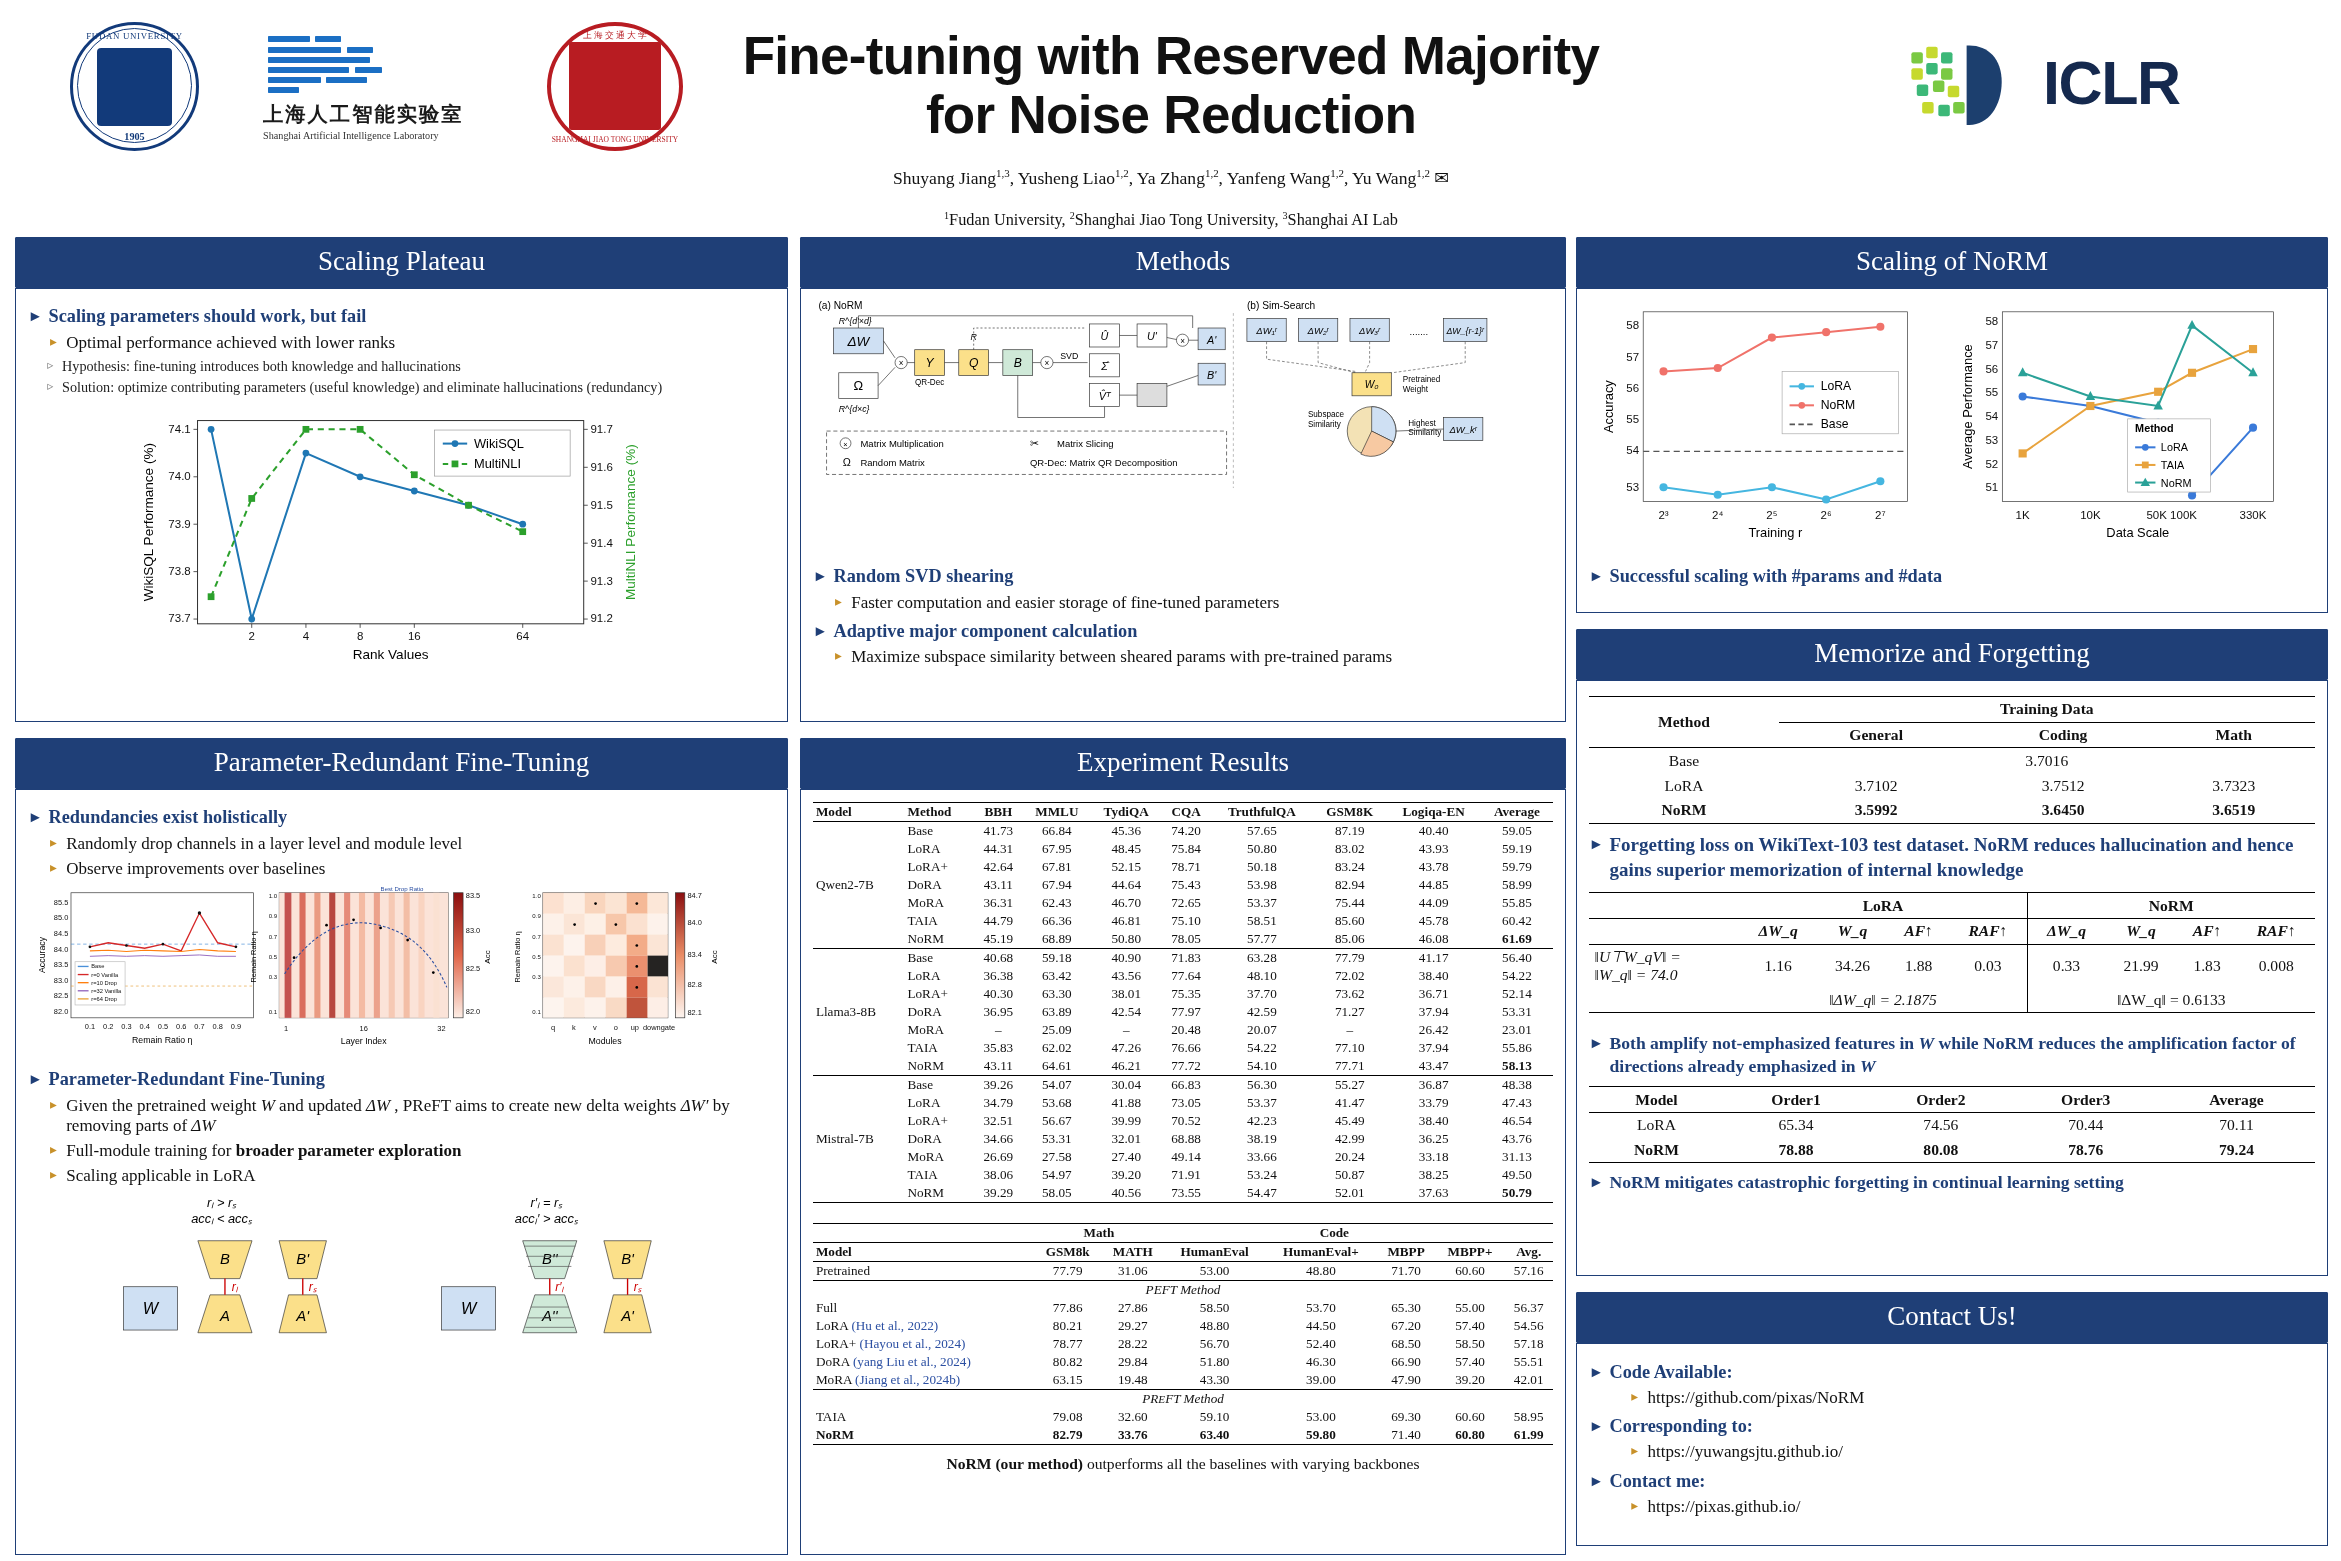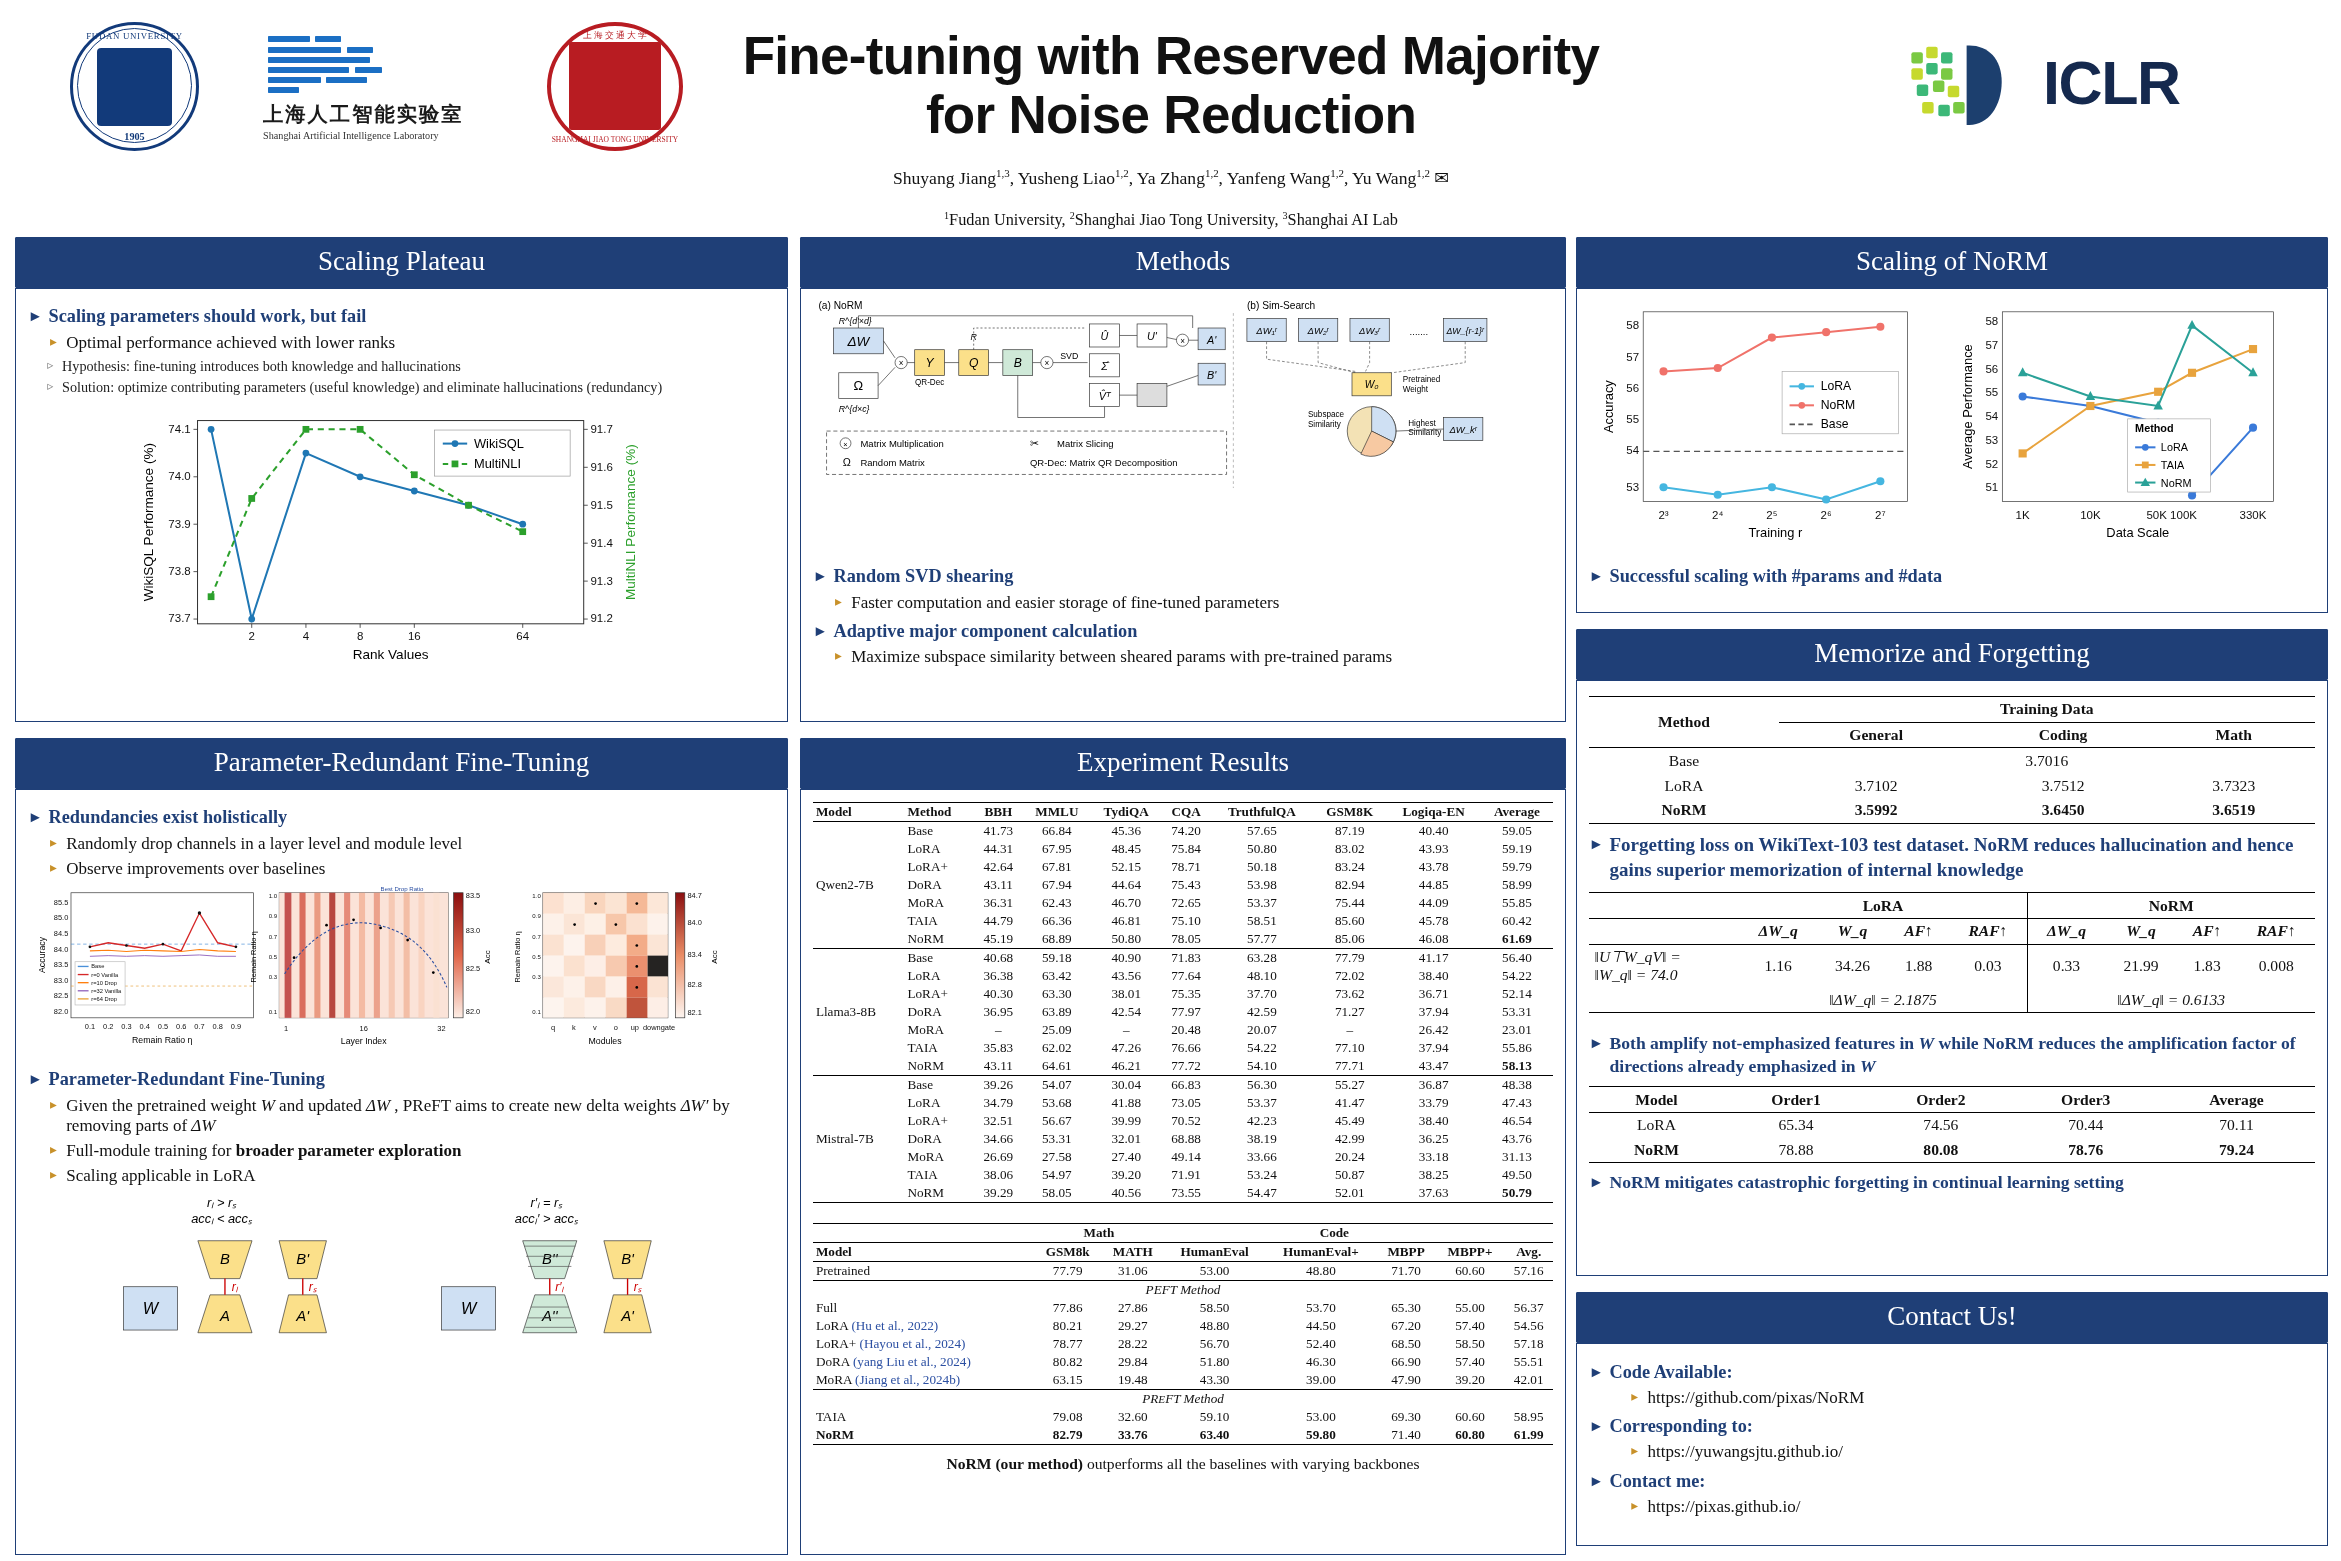--- a/index.html
+++ b/index.html
@@ -1288,21 +1288,21 @@
               <td class="">1.88</td>
               <td class="">0.03</td>
               <td class="vline">0.33</td>
               <td class="">21.99</td>
               <td class="">1.83</td>
               <td class="">0.008</td>
             </tr>
             <tr class="hrule-bot">
               <td></td>
               <td colspan="4" style="font-style:italic">‖ΔW_q‖ = 2.1875</td>
-              <td colspan="4" class="vline" style="font-style:italic">‖ΔW_q‖ = 0.6133</td>
+              <td colspan="4" class="vline" style="">‖ΔW_q‖ = 0.6133</td>
             </tr>
           </tbody>
         </table>
 
       <ul class="b1" style="margin-top:19px;">
         <li style="font-size:17.6px; line-height:1.3;">Both amplify not-emphasized features in <span class="it">W</span> while NoRM reduces the amplification factor of directions already emphasized in <span class="it">W</span></li>
       </ul>
 
       <table class="mf-table" id="tbl-forget" style="margin-top:8.1px;">
           <thead>
@@ -1317,21 +1317,21 @@
           <tbody>
             <tr class="hrule-mid">
               <td>LoRA</td>
               <td>65.34</td>
               <td>74.56</td>
               <td>70.44</td>
               <td>70.11</td>
             </tr>
             <tr class="hrule-bot">
               <td style="font-weight:bold">NoRM</td>
-              <td style="font-weight:normal">78.88</td>
+              <td style="font-weight:bold">78.88</td>
               <td style="font-weight:bold">80.08</td>
               <td style="font-weight:bold">78.76</td>
               <td style="font-weight:bold">79.24</td>
             </tr>
           </tbody>
         </table>
 
       <ul class="b1" style="margin-top:6.8px;">
         <li style="font-size:17.6px;">NoRM mitigates catastrophic forgetting in continual learning setting</li>
       </ul>

